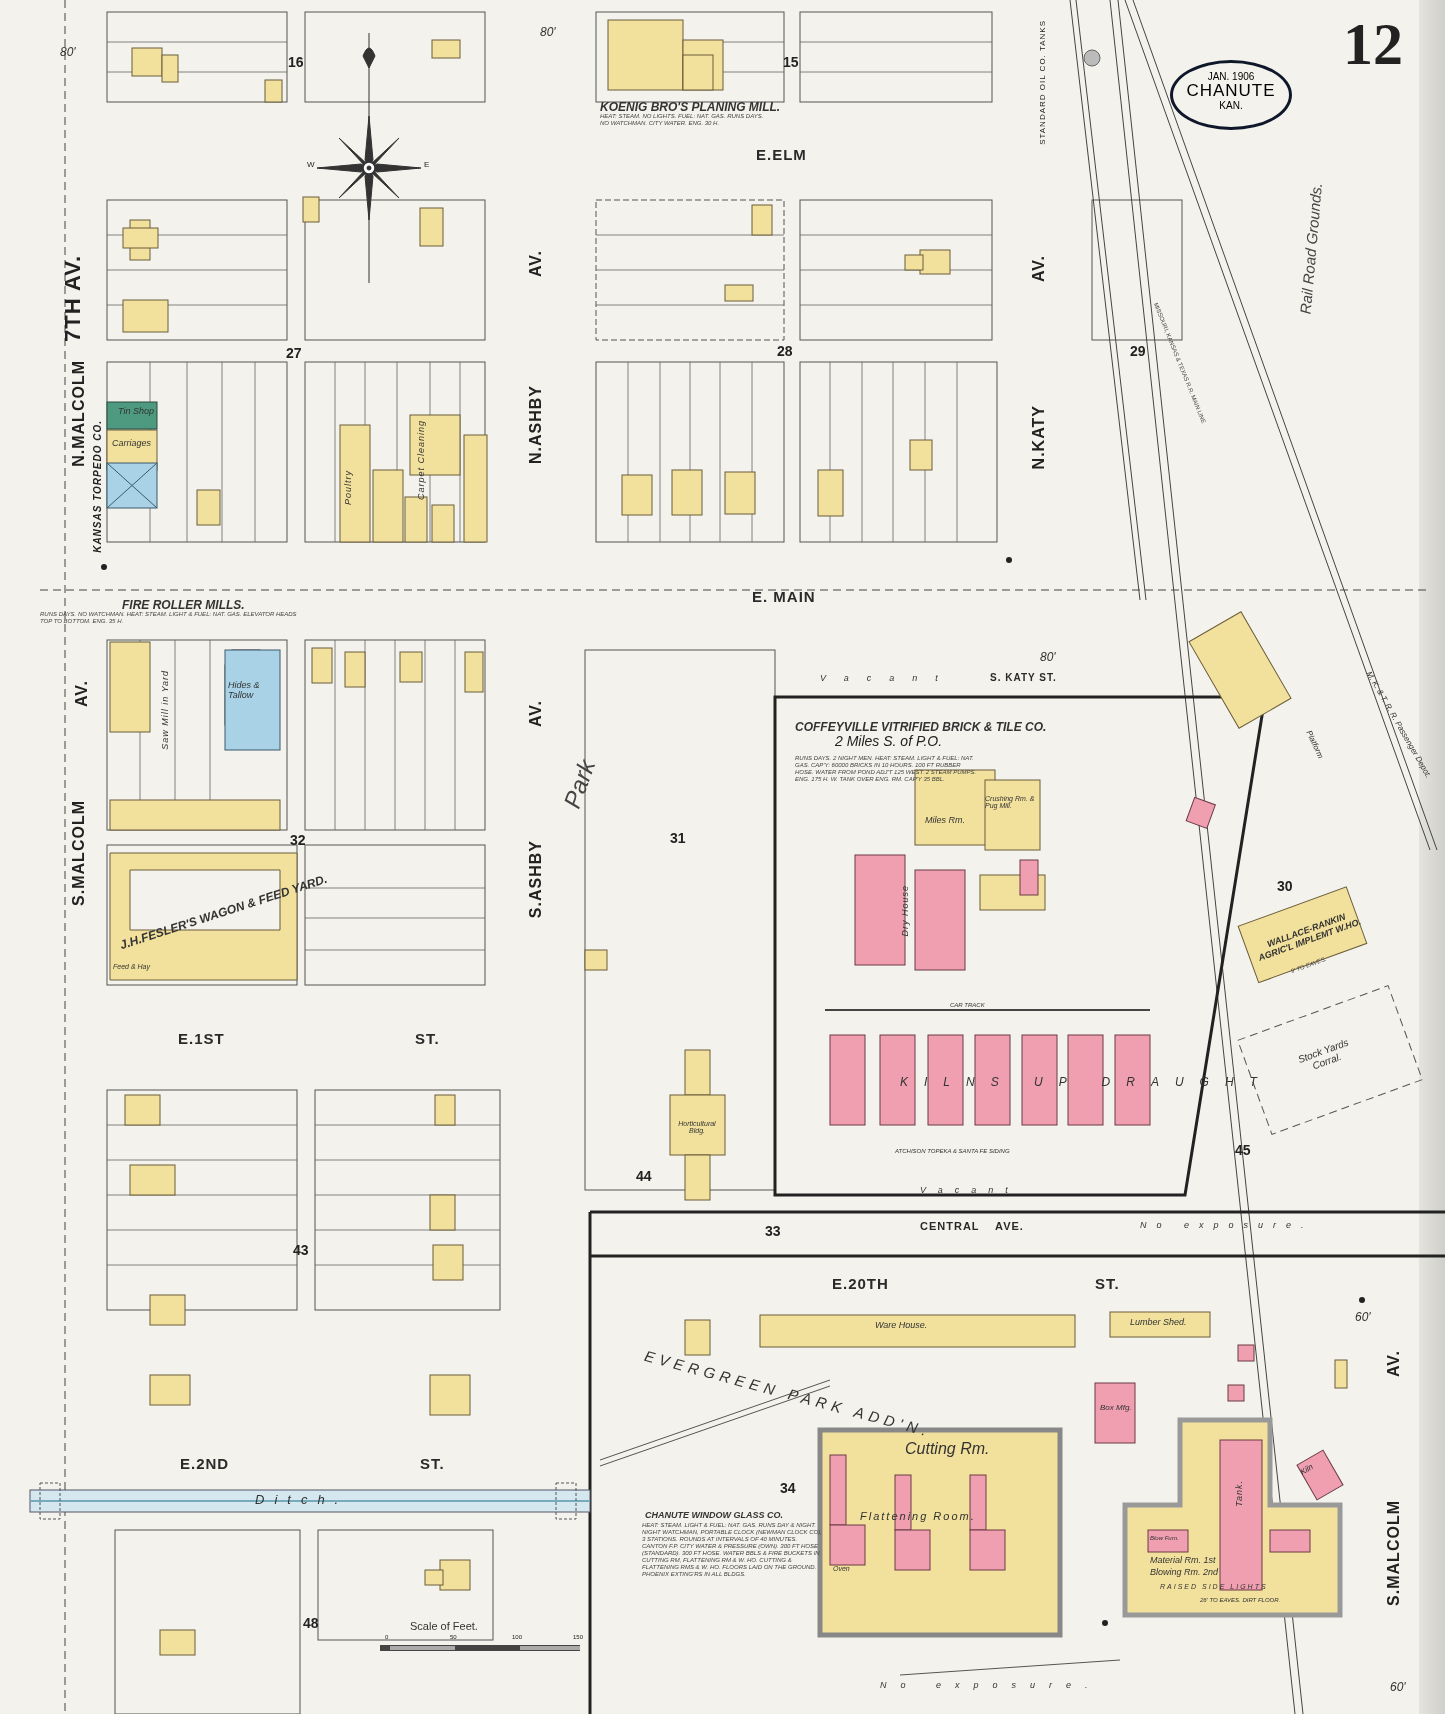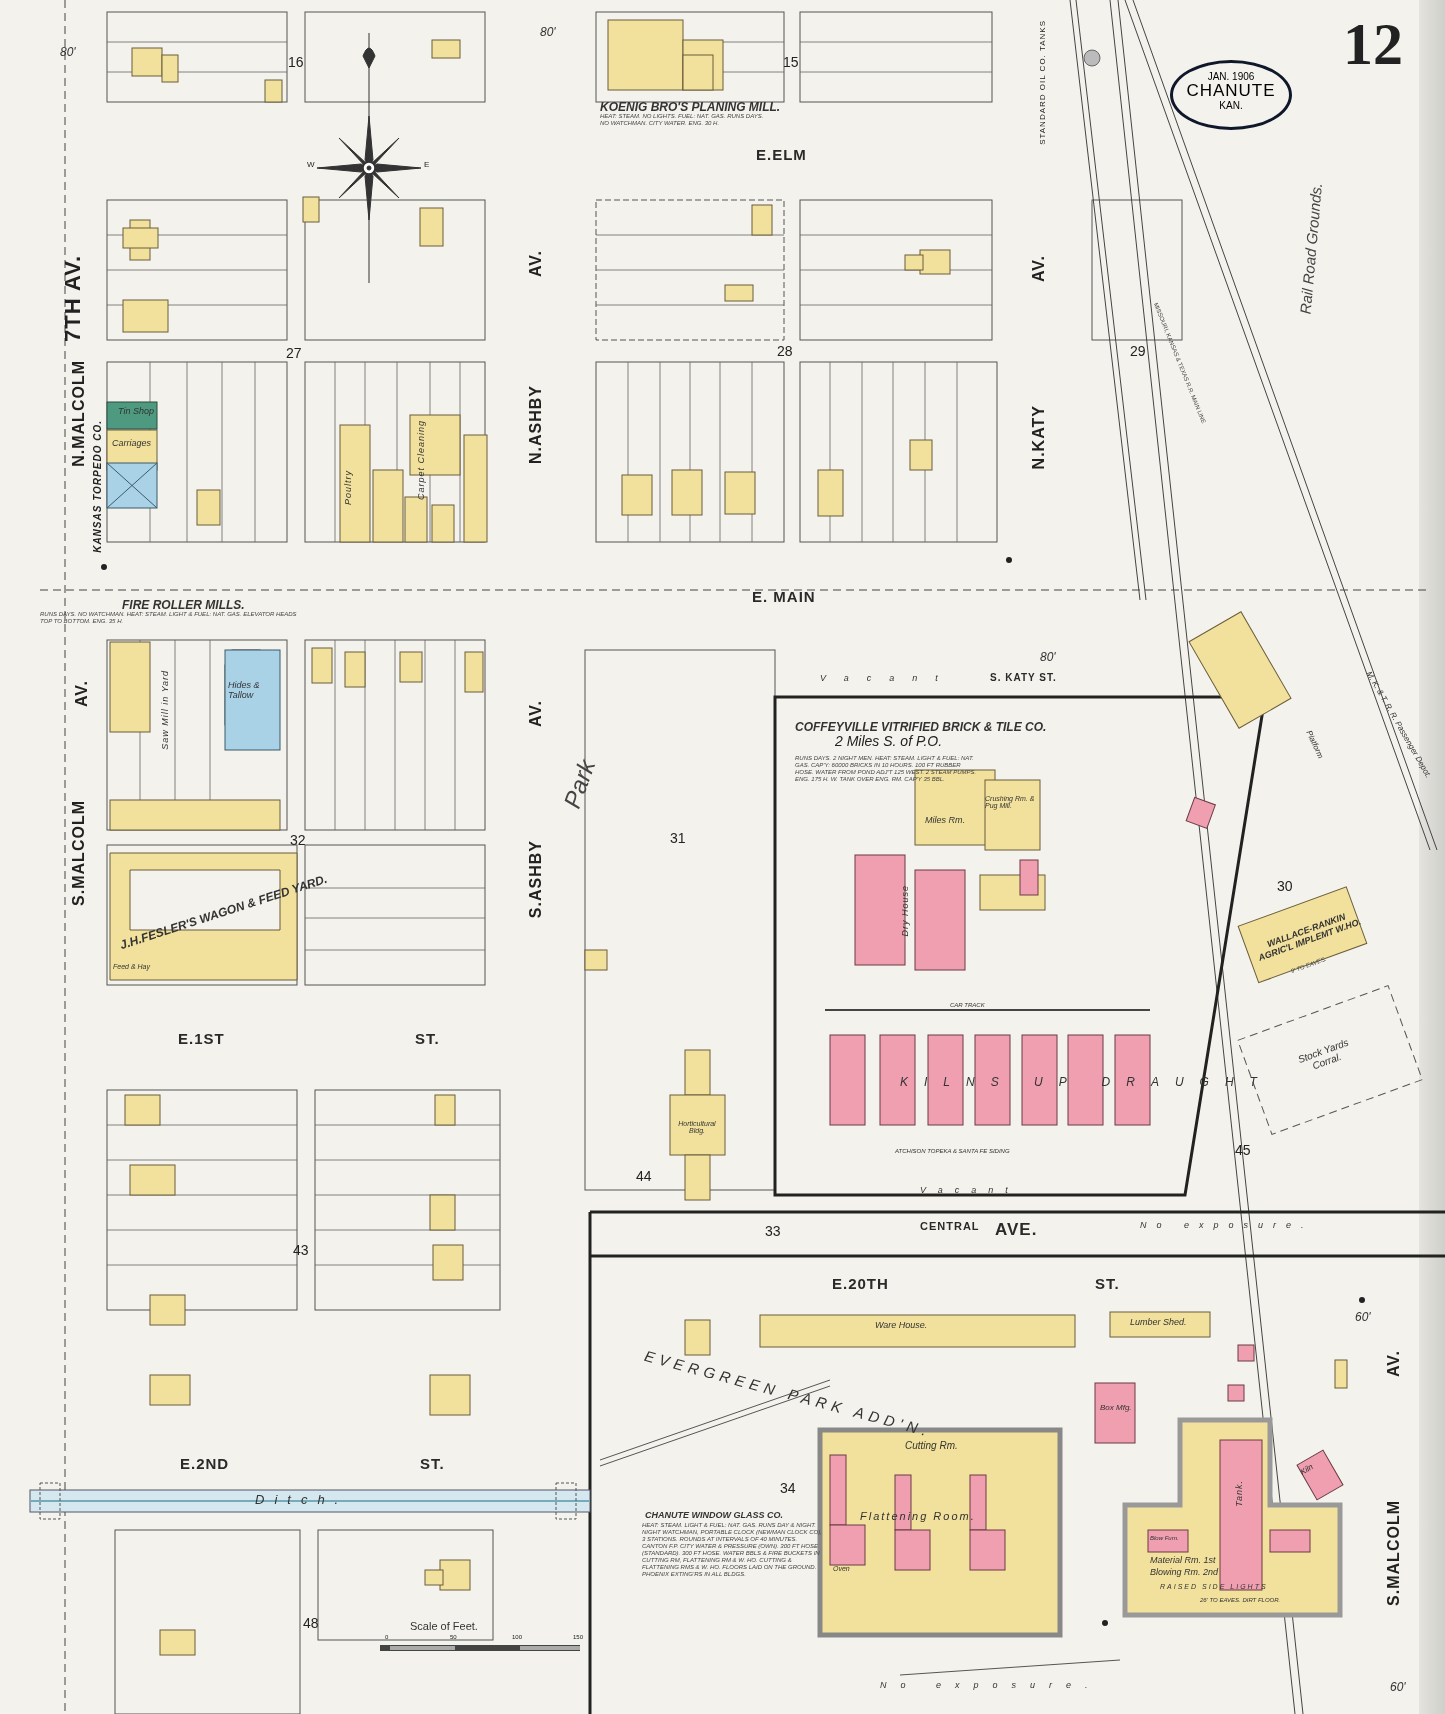--- a/index.html
+++ b/index.html
@@ -3,21 +3,21 @@
 <meta charset="utf-8">
 <style>
   html, body { margin:0; padding:0; background:#e9e8e2; }
   body { width:1445px; height:1714px; position:relative; overflow:hidden; font-family:"Liberation Sans", sans-serif; }
   #sheet { position:absolute; left:0; top:0; width:1445px; height:1714px; background:#f3f2ec; }
   #edge { position:absolute; right:0; top:0; width:26px; height:1714px; background:linear-gradient(90deg,#e4e3dd,#cfcfcb); }
   svg { position:absolute; left:0; top:0; }
   .lbl { position:absolute; color:#222; white-space:nowrap; font-family:"Liberation Sans", sans-serif; }
   .street { font-size:15px; font-weight:bold; letter-spacing:1px; color:#2a2a2a; }
   .vstreet { writing-mode:vertical-rl; transform:rotate(180deg); font-size:16px; font-weight:bold; letter-spacing:1px; }
-  .block { font-size:14px; font-weight:normal; color:#222; }
+  .block { font-size:14px; font-weight:bold; color:#222; }
   .biz { font-size:12px; font-style:italic; font-weight:bold; color:#333; }
   .note { font-size:6px; color:#444; line-height:7px; font-style:italic; white-space:normal; }
   .sm { font-size:9px; font-style:italic; color:#333; }
   .cartouche { position:absolute; left:1170px; top:60px; width:122px; height:70px; border:3px solid #0f172a; border-radius:50%; text-align:center; box-sizing:border-box; }
   .cartouche .d { font-size:10px; margin-top:8px; }
   .cartouche .c { font-size:17px; letter-spacing:1px; line-height:18px; }
   .cartouche .k { font-size:10px; }
   .sheetno { position:absolute; left:1343px; top:10px; font-family:"Liberation Serif", serif; font-size:60px; font-weight:bold; color:#222; }
 </style>
 </head>
@@ -301,21 +301,21 @@
 
   <div class="lbl street" style="left:756px;top:146px">E.ELM</div>
   <div class="lbl street" style="left:752px;top:588px">E. MAIN</div>
   <div class="lbl street" style="left:178px;top:1030px">E.1ST</div>
   <div class="lbl street" style="left:415px;top:1030px">ST.</div>
   <div class="lbl street" style="left:180px;top:1455px">E.2ND</div>
   <div class="lbl street" style="left:420px;top:1455px">ST.</div>
   <div class="lbl street" style="left:832px;top:1275px">E.20TH</div>
   <div class="lbl street" style="left:1095px;top:1275px">ST.</div>
   <div class="lbl street" style="left:920px;top:1220px;font-size:11px">CENTRAL</div>
-  <div class="lbl street" style="left:995px;top:1220px;font-size:17px">AVE.</div>
+  <div class="lbl street" style="left:995px;top:1220px;font-size:11px">AVE.</div>
   <div class="lbl street" style="left:990px;top:672px;font-size:10px">S. KATY ST.</div>
   <div class="lbl vstreet" style="left:70px;top:360px">N.MALCOLM</div>
   <div class="lbl vstreet" style="left:70px;top:800px">S.MALCOLM</div>
   <div class="lbl vstreet" style="left:1385px;top:1500px">S.MALCOLM</div>
   <div class="lbl vstreet" style="left:60px;top:255px;font-size:22px">7TH AV.</div>
   <div class="lbl vstreet" style="left:73px;top:680px">AV.</div>
   <div class="lbl vstreet" style="left:527px;top:385px">N.ASHBY</div>
   <div class="lbl vstreet" style="left:527px;top:250px">AV.</div>
   <div class="lbl vstreet" style="left:527px;top:840px">S.ASHBY</div>
   <div class="lbl vstreet" style="left:527px;top:700px">AV.</div>
@@ -366,21 +366,21 @@
   <div class="lbl sm" style="left:1338px;top:720px;transform:rotate(60deg);font-size:8px">M. K. &amp; T. R. R. Passenger Depot.</div>
   <div class="lbl sm" style="left:1300px;top:740px;transform:rotate(65deg);font-size:8px">Platform</div>
   <div class="lbl biz" style="left:1248px;top:925px;transform:rotate(-20deg);width:120px;white-space:normal;text-align:center;font-size:9px">WALLACE-RANKIN AGRIC'L IMPLEMT W.HO.</div>
   <div class="lbl note" style="left:1290px;top:962px;transform:rotate(-20deg)">9' TO EAVES.</div>
   <div class="lbl sm" style="left:1290px;top:1045px;transform:rotate(-20deg);width:70px;white-space:normal;text-align:center;font-size:10px">Stock Yards Corral.</div>
   <div class="lbl" style="left:1245px;top:240px;transform:rotate(-85deg);font-size:15px;font-style:italic;color:#444">Rail Road Grounds.</div>
   <div class="lbl" style="left:1115px;top:360px;transform:rotate(68deg);font-size:6px;color:#444">MISSOURI, KANSAS &amp; TEXAS R.R. MAIN LINE</div>
   <div class="lbl sm" style="left:875px;top:1320px">Ware House.</div>
   <div class="lbl sm" style="left:1130px;top:1317px">Lumber Shed.</div>
   <div class="lbl sm" style="left:1100px;top:1403px;font-size:8px">Box Mfg.</div>
-  <div class="lbl sm" style="left:905px;top:1440px;font-size:10px">Cutting Rm.</div>
+  <div class="lbl sm" style="left:905px;top:1440px;font-size:16px">Cutting Rm.</div>
   <div class="lbl sm" style="left:860px;top:1510px;font-size:11px;letter-spacing:2px">Flattening Room.</div>
   <div class="lbl sm" style="left:833px;top:1565px;font-size:7px">Oven</div>
   <div class="lbl vstreet sm" style="left:1234px;top:1480px;font-weight:normal">Tank.</div>
   <div class="lbl sm" style="left:1150px;top:1555px;font-size:9px">Material Rm. 1st</div>
   <div class="lbl sm" style="left:1150px;top:1567px;font-size:9px">Blowing Rm. 2nd</div>
   <div class="lbl sm" style="left:1150px;top:1535px;font-size:6px">Blow Furn.</div>
   <div class="lbl sm" style="left:1300px;top:1465px;font-size:8px;transform:rotate(-30deg)">Kiln</div>
   <div class="lbl sm" style="left:1160px;top:1583px;font-size:7px;letter-spacing:2px">RAISED SIDE LIGHTS</div>
   <div class="lbl sm" style="left:1200px;top:1597px;font-size:6px">26' TO EAVES. DIRT FLOOR.</div>
   <div class="lbl biz" style="left:645px;top:1510px;font-size:9px">CHANUTE WINDOW GLASS CO.</div>

